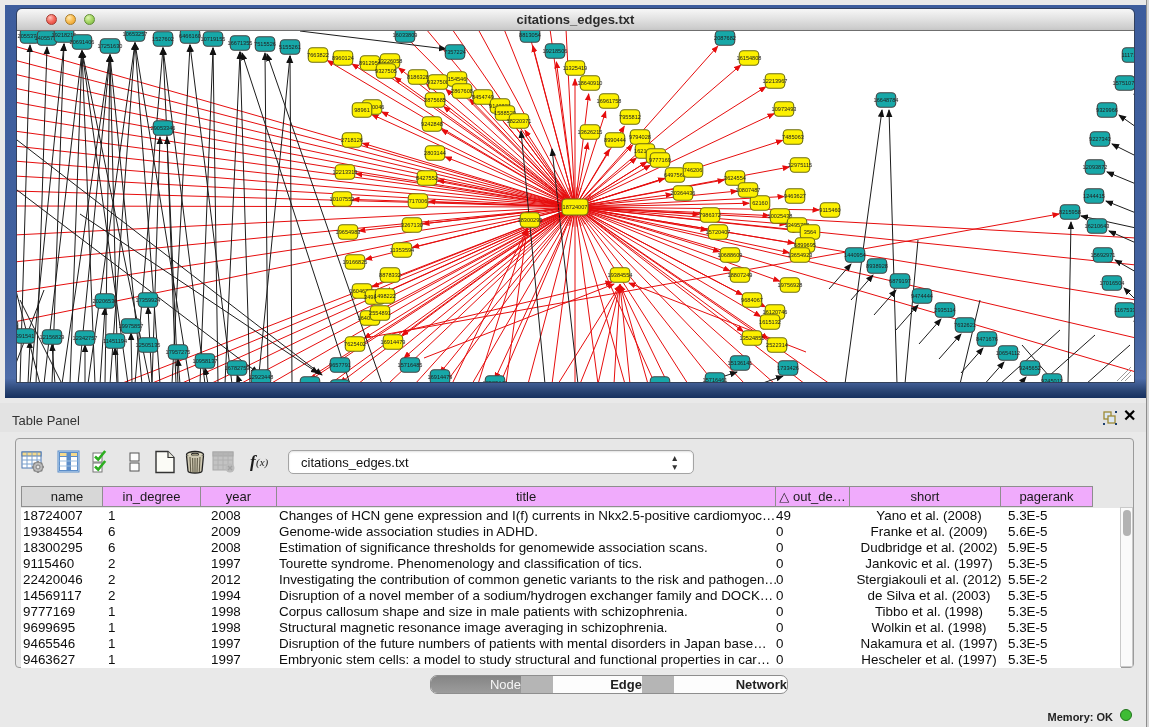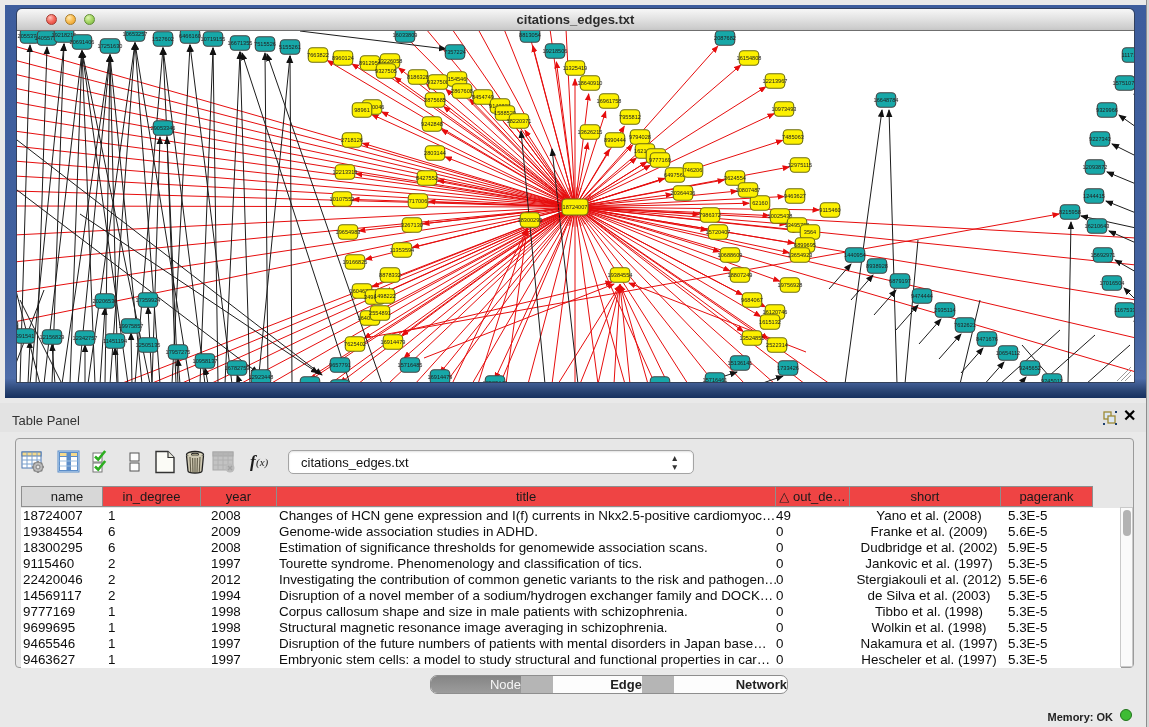--- a/index.html
+++ b/index.html
@@ -23,21 +23,21 @@
 .tpbar .t { position:absolute; left:12px; top:10px; font-size:13px; color:#333; }
 .tpfloat { position:absolute; left:1103px; top:411px; width:14px; height:14px; }
 .tpclose { position:absolute; left:1123px; top:406px; font-size:16px; font-weight:900; color:#000; }
 .panel { position:absolute; left:15px; top:438px; width:1119px; height:230px; background:#e7e7e7;
   border:1px solid #9b9b9b; border-radius:4px; }
 .combo { position:absolute; left:272px; top:11px; width:406px; height:24px; background:#fff;
   border:1px solid #a4a4a4; border-radius:5px; box-shadow:inset 0 1px 2px rgba(0,0,0,.12); }
 .combo .txt { position:absolute; left:12px; top:4px; font-size:13px; color:#111; }
 .combo .step { position:absolute; right:14px; top:3px; font-size:8.5px; color:#333; line-height:9px; text-align:center; }
 .thead { position:absolute; left:5px; top:47px; height:38px; display:flex; font-size:13px; color:#1a1a1a; }
-.thead div { background:#ef4444; border-top:1px solid #8e8e8e; border-bottom:1px solid #8e8e8e;
+.thead div { background:#f0abfc; border-top:1px solid #8e8e8e; border-bottom:1px solid #8e8e8e;
   border-right:1px solid #8e8e8e; text-align:center; line-height:20px; height:21px; }
 .thead div:first-child { background:#d7d7d7; border-left:1px solid #8e8e8e; }
 .rows { position:absolute; left:5px; top:69px; width:1100px; height:160px; background:#fff; font-size:13.4px; color:#0c0c0c; }
 .row { position:relative; height:16px; line-height:16px; white-space:nowrap; }
 .row span { position:absolute; top:0; }
 .sb { position:absolute; left:1104px; top:68px; width:13px; height:160px; background:#fafafa; border:1px solid #c9c9c9; }
 .sbthumb { position:absolute; left:1.5px; top:2px; width:8px; height:26px; background:#b3b3b3; border-radius:4px; }
 .tabs { position:absolute; left:430px; top:675px; height:19px; display:flex; font-size:13px; font-weight:bold;
   border:1px solid #8e8e8e; border-radius:7px; overflow:hidden; background:#fdfdfd; }
 .tabs div { line-height:17px; text-align:right; color:#222;padding-left:32px; }
@@ -1024,21 +1024,21 @@
         <span style="left:908px;transform:translateX(-50%)">Jankovic et al. (1997)</span>
         <span style="left:987px">5.3E‑5</span>
       </div>
       <div class="row">
         <span style="left:2px">22420046</span>
         <span style="left:87px">2</span>
         <span style="left:190px">2012</span>
         <span style="left:258px">Investigating the contribution of common genetic variants to the risk and pathogen…</span>
         <span style="left:755px">0</span>
         <span style="left:908px;transform:translateX(-50%)">Stergiakouli et al. (2012)</span>
-        <span style="left:987px">5.5E‑6</span>
+        <span style="left:987px">5.5E‑2</span>
       </div>
       <div class="row">
         <span style="left:2px">14569117</span>
         <span style="left:87px">2</span>
         <span style="left:190px">1994</span>
         <span style="left:258px">Disruption of a novel member of a sodium/hydrogen exchanger family and DOCK…</span>
         <span style="left:755px">0</span>
         <span style="left:908px;transform:translateX(-50%)">de Silva et al. (2003)</span>
         <span style="left:987px">5.3E‑5</span>
       </div>

